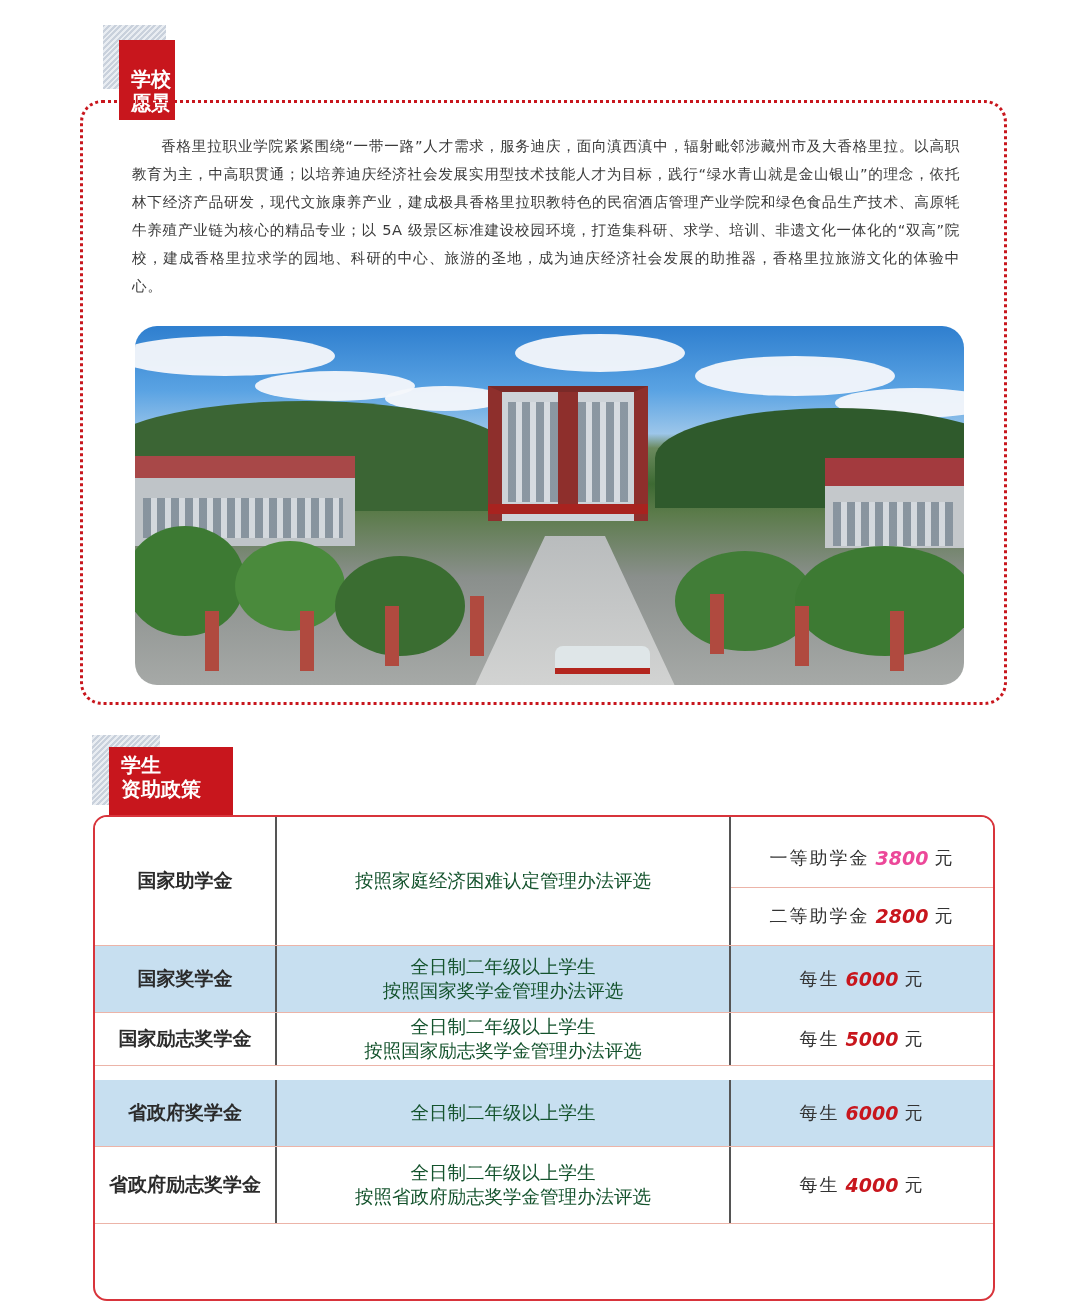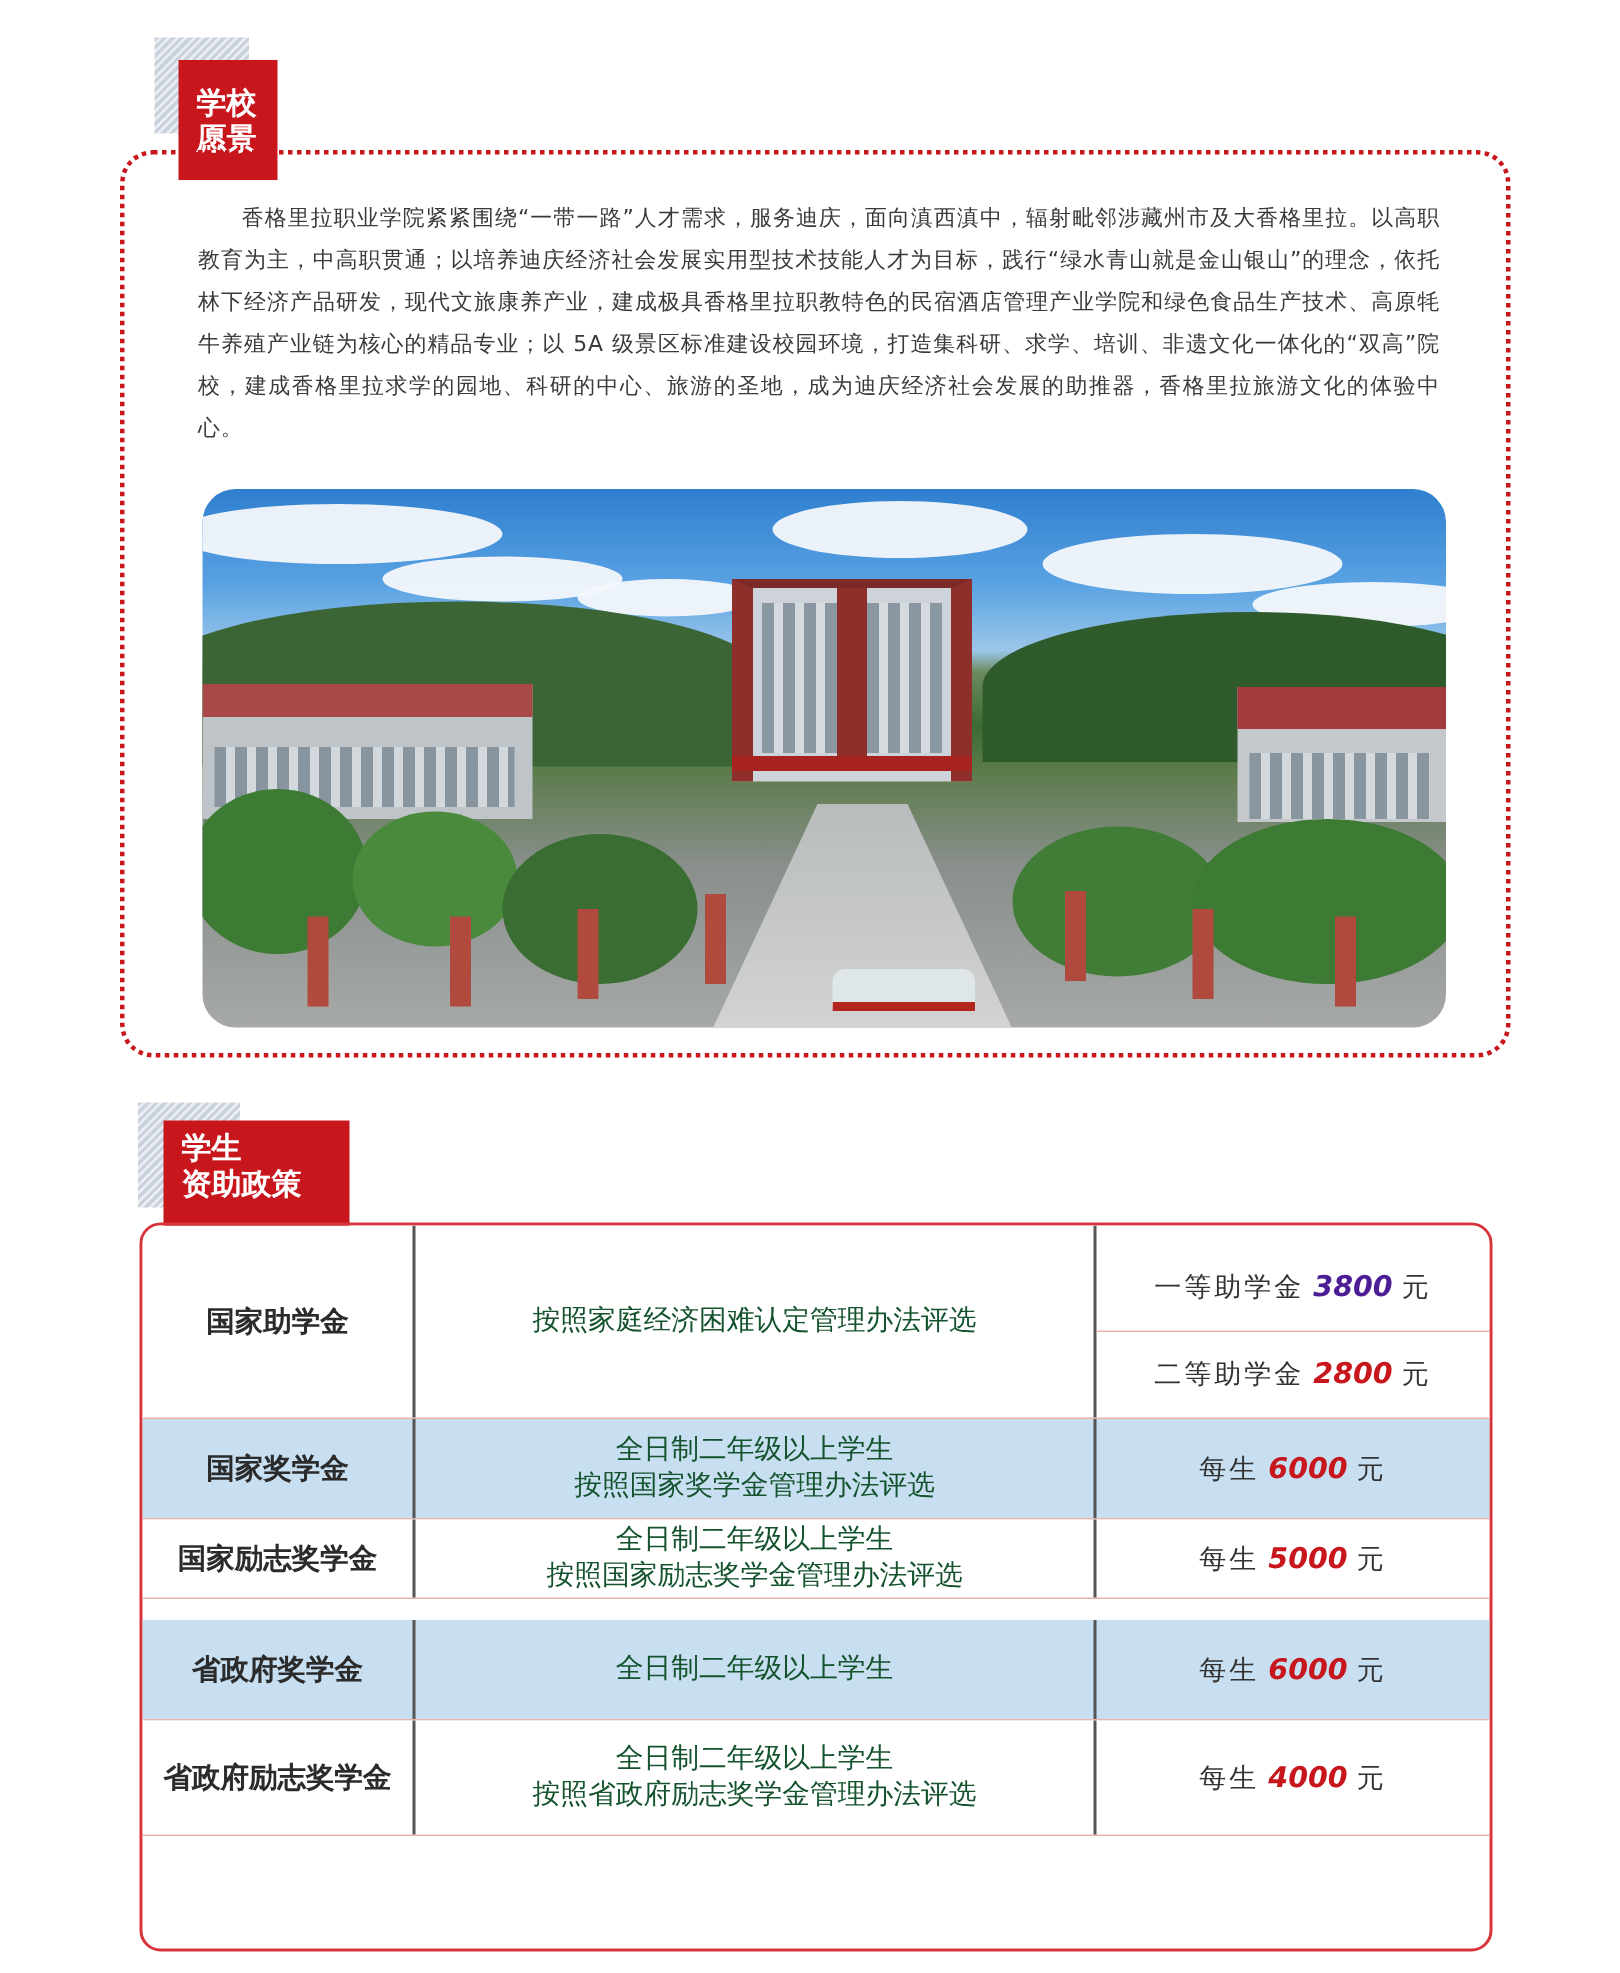--- a/index.html
+++ b/index.html
@@ -78,21 +78,21 @@
     content: ""; position: absolute; background: rgba(120,120,120,0.55); border-radius: 50%;
   }
   .watermark .wx::before { left: 0; top: 0; width: 18px; height: 15px; }
   .watermark .wx::after { left: 9px; top: 7px; width: 18px; height: 15px; }
 </style>
 </head>
 <body>
 
 <div class="sec-badge" style="left:103px; top:25px;">
   <div class="hatch" style="left:0; top:0; width:63px; height:64px;"></div>
-  <div class="label" style="left:16px; top:15px; width:66px; height:80px; padding:16px 0 0 12px; font-size:20px;">
+  <div class="label" style="left:16px; top:15px; width:56px; height:80px; padding:27px 0 0 12px; font-size:20px;">
     <div>学校</div>
     <div>愿景</div>
   </div>
 </div>
 
 <div class="vision-frame"></div>
 
 <p class="vision-text">香格里拉职业学院紧紧围绕“一带一路”人才需求，服务迪庆，面向滇西滇中，辐射毗邻涉藏州市及大香格里拉。以高职教育为主，中高职贯通；以培养迪庆经济社会发展实用型技术技能人才为目标，践行“绿水青山就是金山银山”的理念，依托林下经济产品研发，现代文旅康养产业，建成极具香格里拉职教特色的民宿酒店管理产业学院和绿色食品生产技术、高原牦牛养殖产业链为核心的精品专业；以 5A 级景区标准建设校园环境，打造集科研、求学、培训、非遗文化一体化的“双高”院校，建成香格里拉求学的园地、科研的中心、旅游的圣地，成为迪庆经济社会发展的助推器，香格里拉旅游文化的体验中心。</p>
 
 <div class="photo">
@@ -149,21 +149,21 @@
 <div class="aid-table">
 
   <div class="row white" style="top:0; height:129px;">
     <div class="cell c1">国家助学金</div>
     <div class="cell c2">
       <span>按照家庭经济困难认定管理办法评选</span>
     </div>
     <div class="c3split">
       <div class="sub">
         <span>一等助学金</span>
-        <span class="amt" style="color:#4c1d95;font-weight:bold;font-style:italic;font-family:'DejaVu Sans',sans-serif;font-size:19px;margin:0 6px;letter-spacing:0;">3800</span>
+        <span class="amt" style="color:#ec4899;font-weight:bold;font-style:italic;font-family:'DejaVu Sans',sans-serif;font-size:19px;margin:0 6px;letter-spacing:0;">3800</span>
         <span>元</span>
       </div>
       <div class="sub">
         <span>二等助学金</span>
         <span style="color:#c8161d;font-weight:bold;font-style:italic;font-family:'DejaVu Sans',sans-serif;font-size:19px;margin:0 6px;letter-spacing:0;">2800</span>
         <span>元</span>
       </div>
     </div>
   </div>
 

